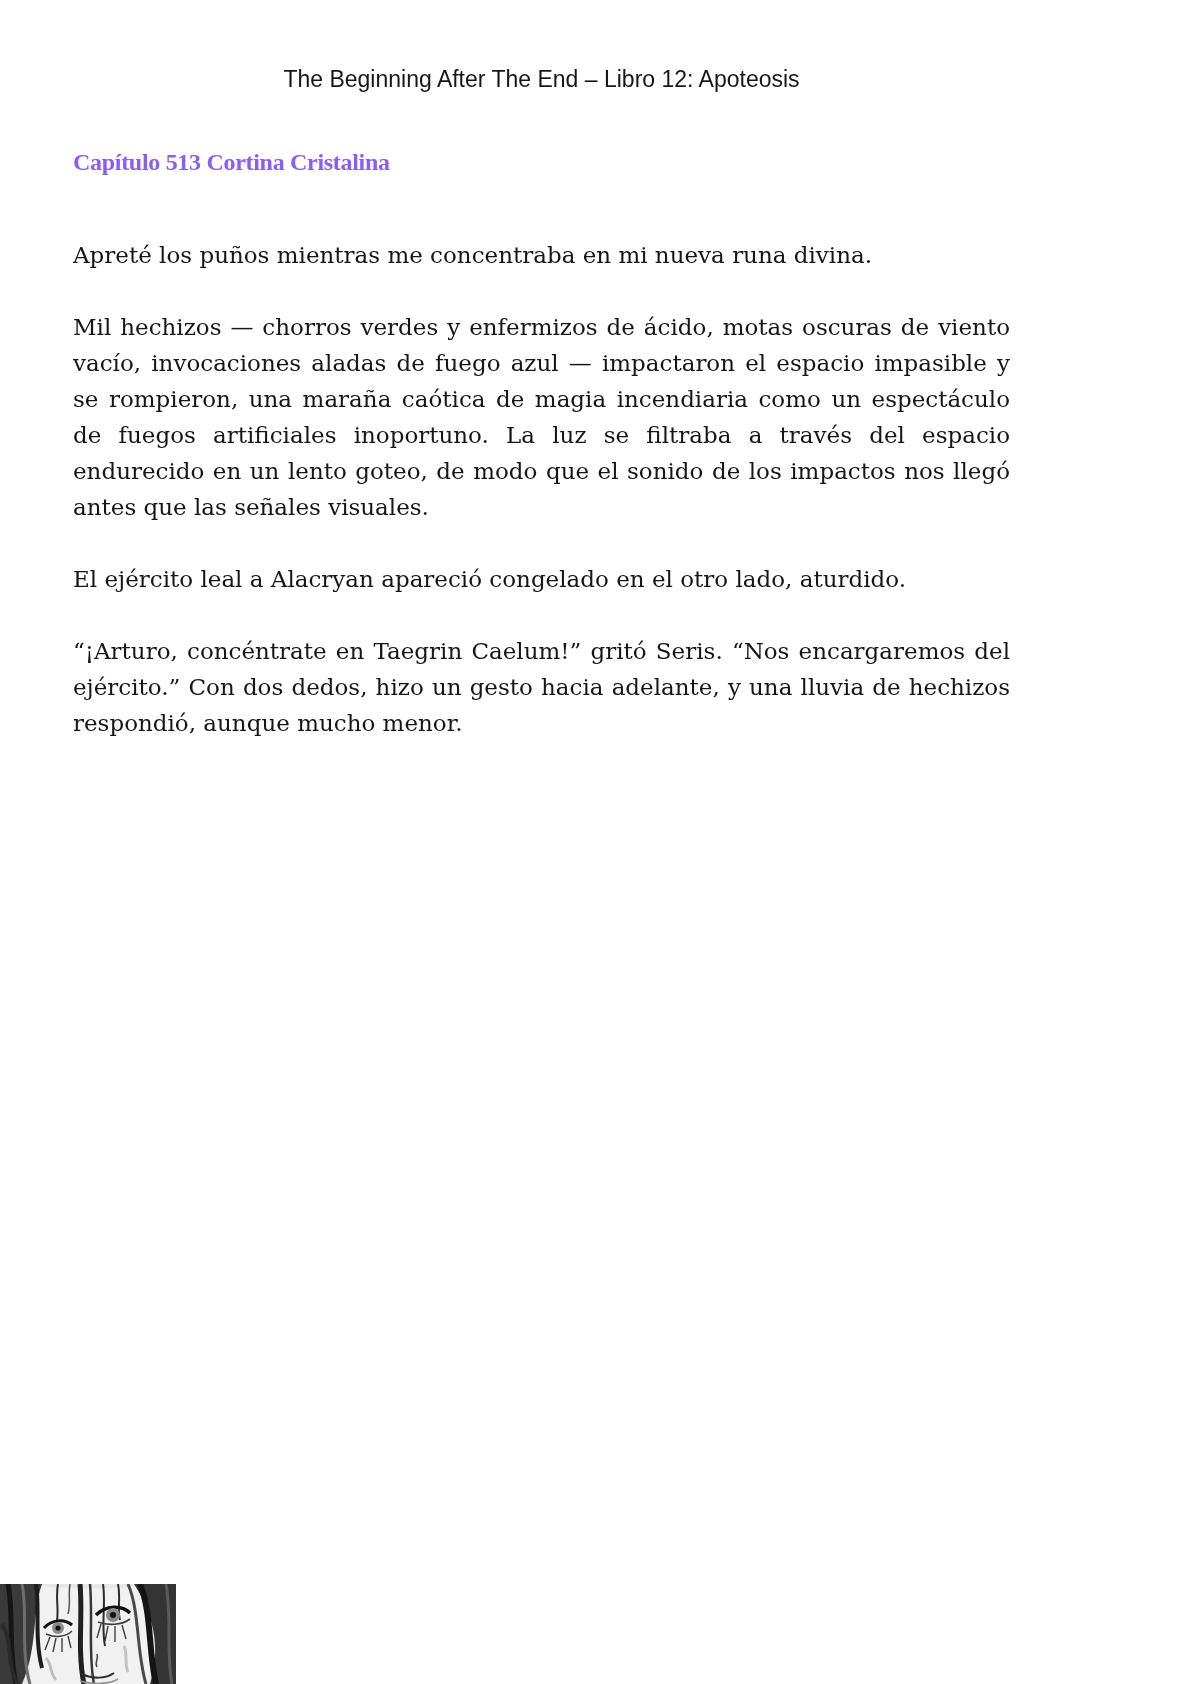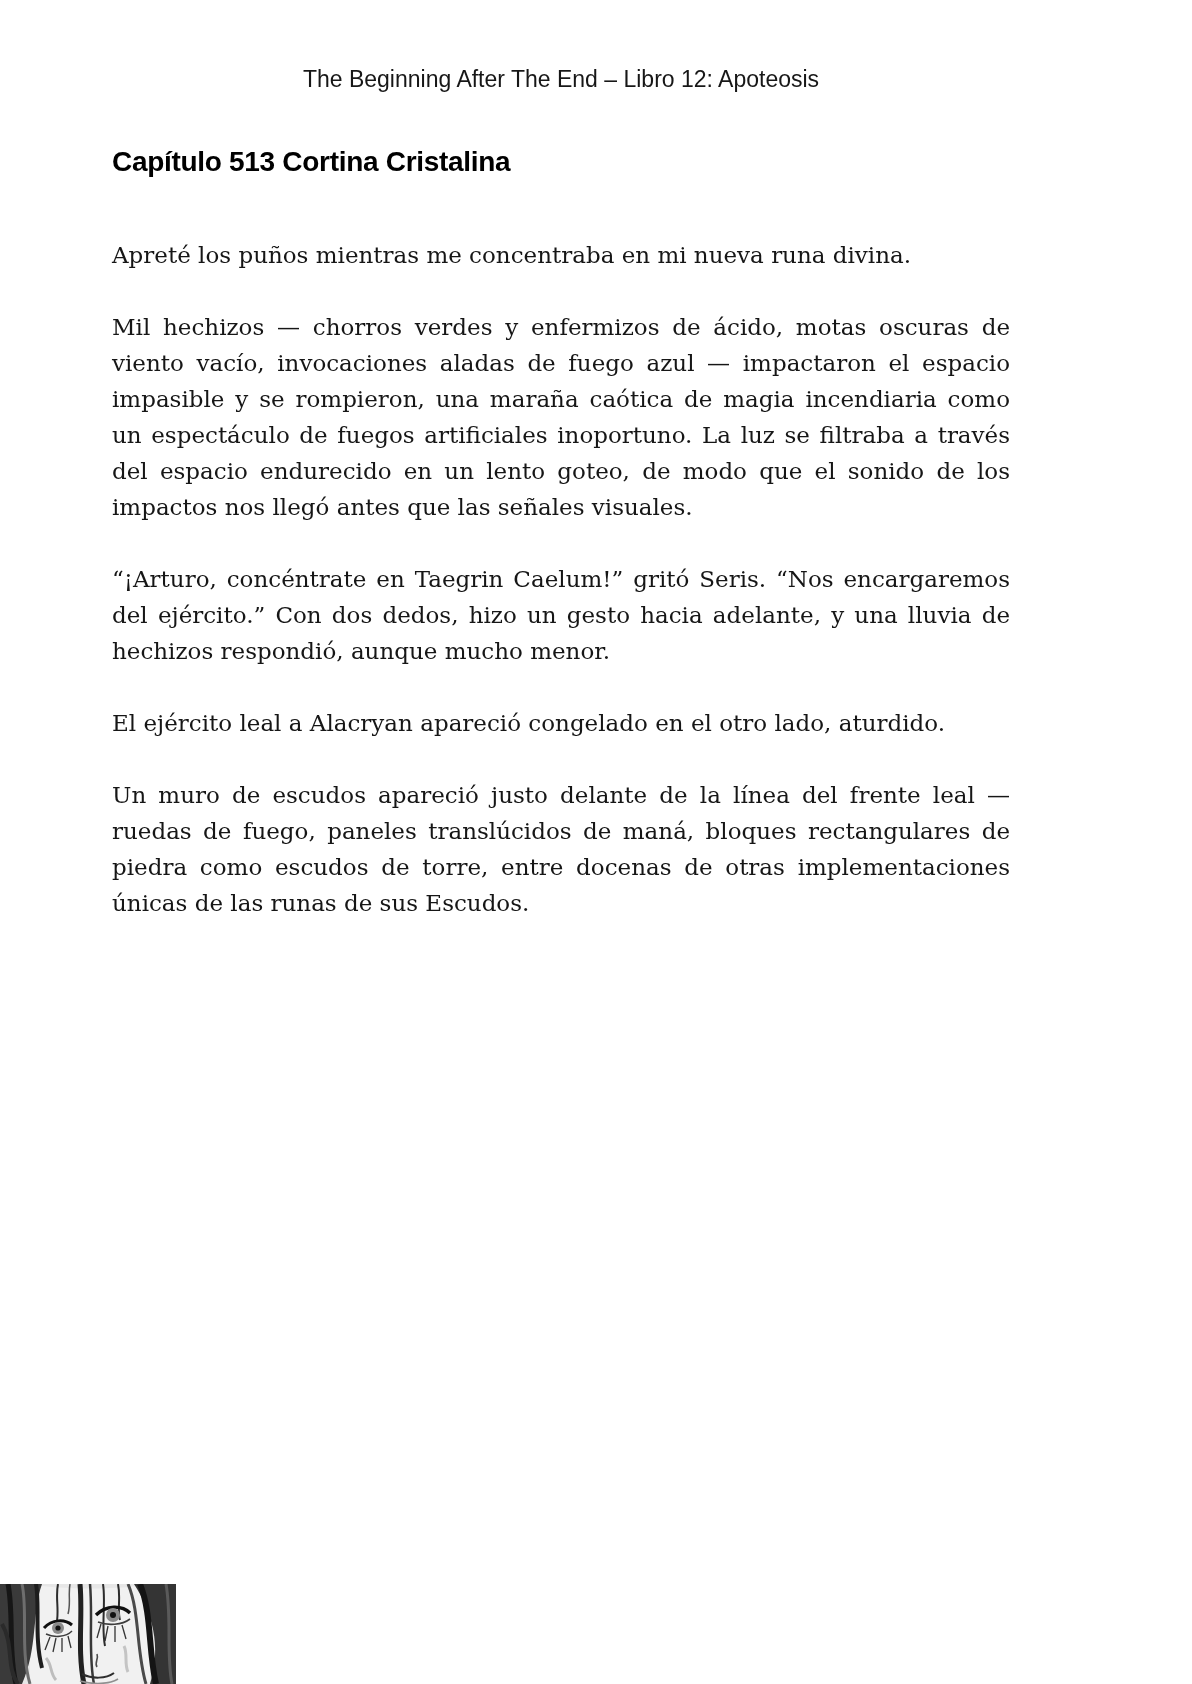--- a/index.html
+++ b/index.html
@@ -11,37 +11,37 @@
     position: relative;
     overflow: hidden;
     font-family: "DejaVu Serif", serif;
     color: #161616;
   }
   .page {
     position: absolute;
     top: 0; left: 0;
     width: 1192px;
     height: 1684px;
-    padding: 62px 182px 0 112px;
+    padding: 62px 182px 0 73px;
   }
   .doc-header {
     text-align: center;
     font-family: "Liberation Sans", sans-serif;
     font-size: 23px;
     line-height: 35px;
     font-weight: 400;
     color: #171717;
   }
   .chapter-title {
-    font-family: Liberation Sans, sans-serif;
+    font-family: Liberation Serif, serif;
     font-weight: 700;
-    font-size: 28px;
+    font-size: 24px;
     line-height: 38px;
     letter-spacing: -0.3px;
-    color: #000000;
+    color: #8b5cf6;
     margin: 46px 0 56px 0;
   }
   .body-text .para {
     font-size: 23px;
     line-height: 36px;
     text-align: justify;
     text-justify: inter-word;
     margin: 0 0 36px 0;
     color: #161616;
   }
@@ -62,23 +62,22 @@
 
   <div class="doc-header">
     <div>The Beginning After The End – Libro 12: Apoteosis</div>
   </div>
 
   <h1 class="chapter-title">Capítulo 513 Cortina Cristalina</h1>
 
   <div class="body-text">
       <p class="para">Apreté los puños mientras me concentraba en mi nueva runa divina.</p>
       <p class="para">Mil hechizos — chorros verdes y enfermizos de ácido, motas oscuras de viento vacío, invocaciones aladas de fuego azul — impactaron el espacio impasible y se rompieron, una maraña caótica de magia incendiaria como un espectáculo de fuegos artificiales inoportuno. La luz se filtraba a través del espacio endurecido en un lento goteo, de modo que el sonido de los impactos nos llegó antes que las señales visuales.</p>
+      <p class="para">El ejército leal a Alacryan apareció congelado en el otro lado, aturdido.</p>
       <p class="para">“¡Arturo, concéntrate en Taegrin Caelum!” gritó Seris. “Nos encargaremos del ejército.” Con dos dedos, hizo un gesto hacia adelante, y una lluvia de hechizos respondió, aunque mucho menor.</p>
-      <p class="para">El ejército leal a Alacryan apareció congelado en el otro lado, aturdido.</p>
-      <p class="para">Un muro de escudos apareció justo delante de la línea del frente leal — ruedas de fuego, paneles translúcidos de maná, bloques rectangulares de piedra como escudos de torre, entre docenas de otras implementaciones únicas de las runas de sus Escudos.</p>
     </div>
 
 </div>
 
 <div class="footer-art">
   <svg width="176" height="100" viewBox="0 0 176 100" xmlns="http://www.w3.org/2000/svg">
 
     <rect x="0" y="0" width="176" height="100" fill="#e7e7e7"></rect>
     <path d="M30,0 C60,6 120,6 150,0 L150,100 L30,100 Z" fill="#f1f1f1"></path>
 

